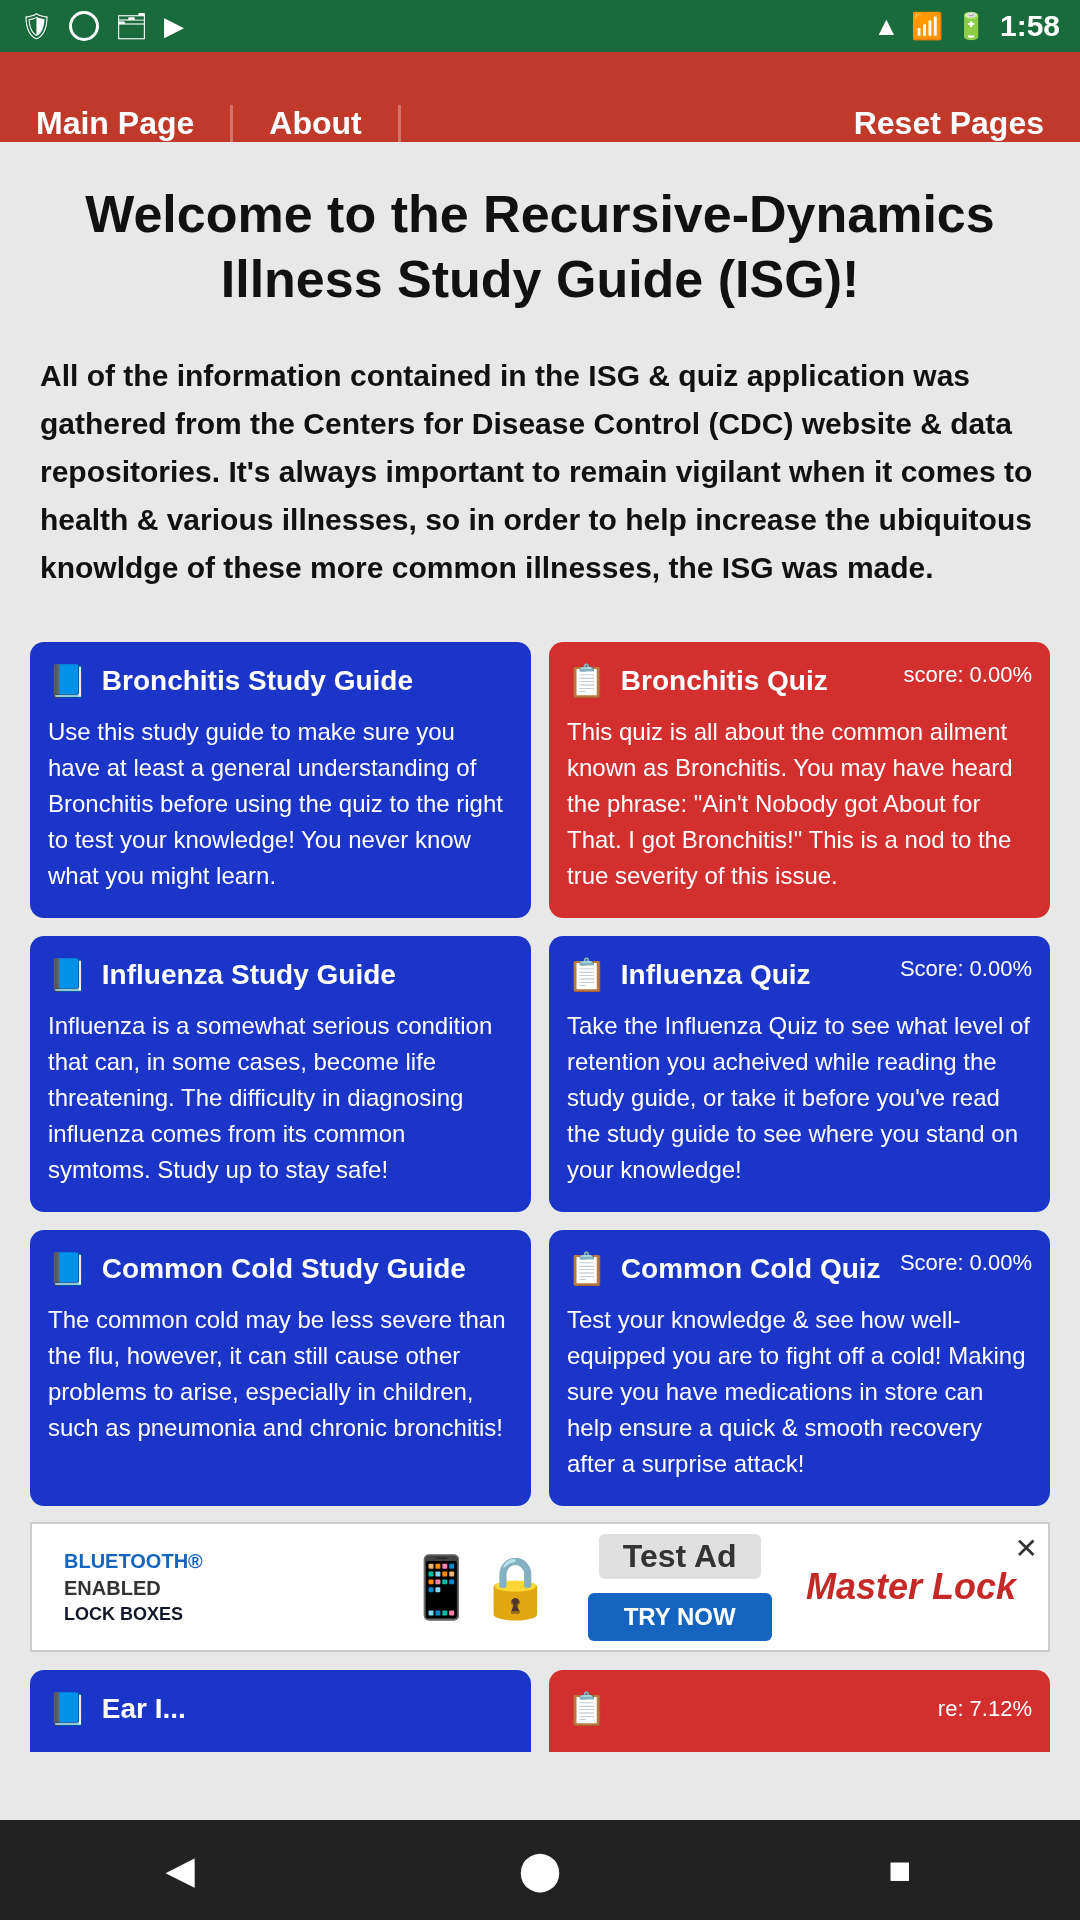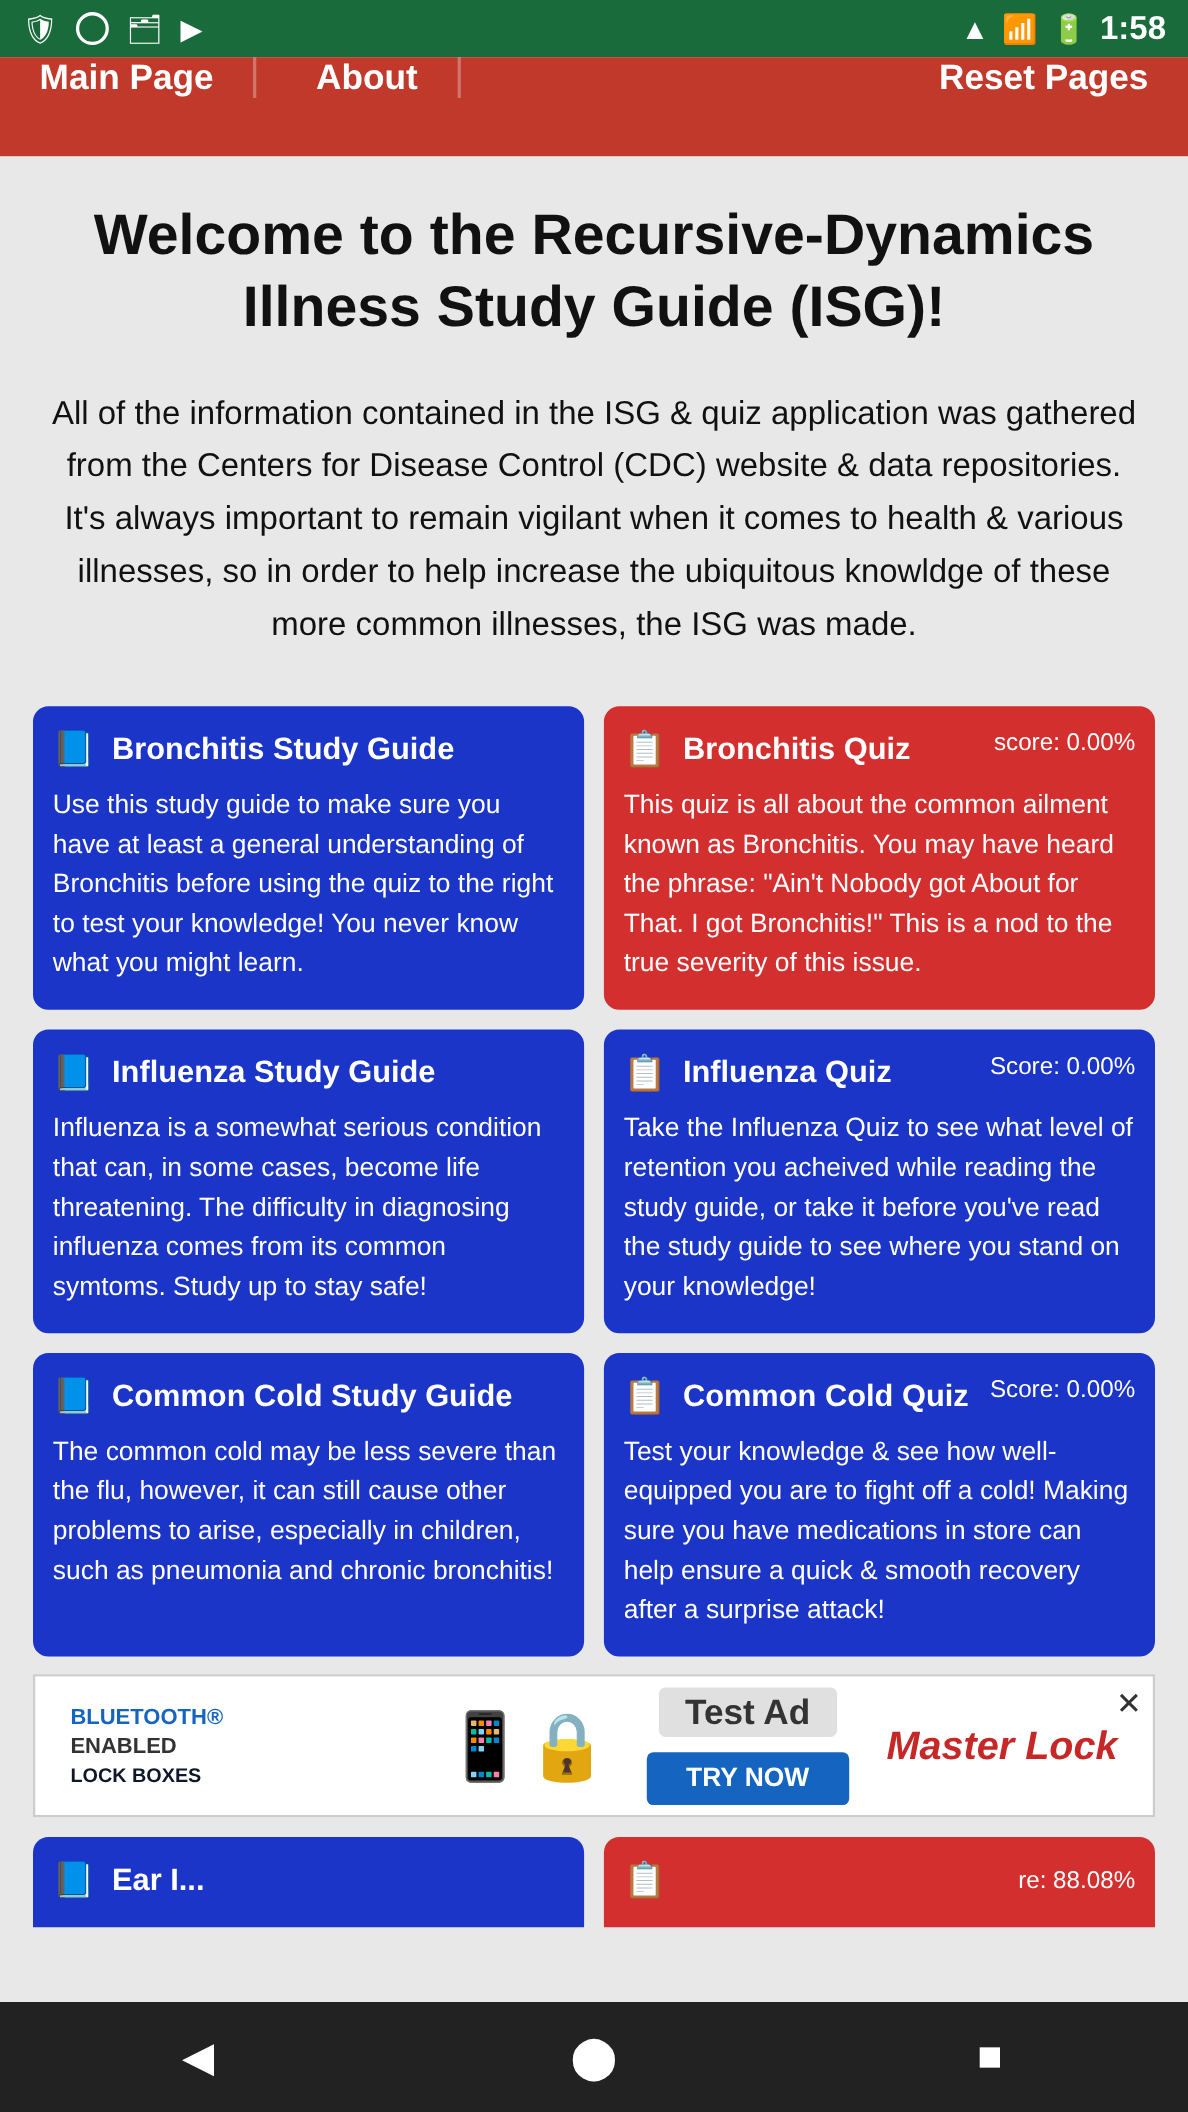--- a/index.html
+++ b/index.html
@@ -33,23 +33,22 @@
       align-items: center;
       gap: 12px;
       font-size: 28px;
       font-weight: bold;
     }
 
     
     .nav-bar {
       background: #c0392b;
       display: flex;
-      align-items: flex-start;
+      align-items: flex-end;
       height: 90px;
-      gap: 18px;
     }
     .nav-btn {
       color: white;
       font-size: 32px;
       font-weight: bold;
       padding: 0 36px;
       display: flex;
       align-items: center;
       justify-content: center;
       cursor: pointer;
@@ -69,23 +68,22 @@
     .welcome-title {
       text-align: center;
       font-size: 52px;
       font-weight: bold;
       color: #111;
       line-height: 1.25;
       margin-bottom: 40px;
     }
 
     .intro-text {
-      text-align: center;
       font-size: 30px;
-      font-weight: normal;
+      font-weight: bold;
       color: #111;
       line-height: 1.6;
       margin-bottom: 50px;
       padding: 0 10px;
     }
 
     
     .cards-grid {
       display: grid;
       grid-template-columns: 1fr 1fr;
@@ -344,21 +342,21 @@
   <div class="partial-row" style="margin-top:18px;">
     <div class="card-partial blue">
       <div class="card-header">
         <span class="card-icon">📘</span>
         <span class="card-title">Ear I...</span>
       </div>
     </div>
     <div class="card-partial red">
       <div class="card-header">
         <span class="card-icon">📋</span>
-        <span class="card-score" style="position:static; margin-left:auto;">re: 88.08%</span>
+        <span class="card-score" style="position:static; margin-left:auto;">re: 7.12%</span>
       </div>
     </div>
   </div>
 
 </div>
 
 <div class="bottom-nav">
   <div class="bottom-nav-btn">◀</div>
   <div class="bottom-nav-btn">⬤</div>
   <div class="bottom-nav-btn">■</div>

